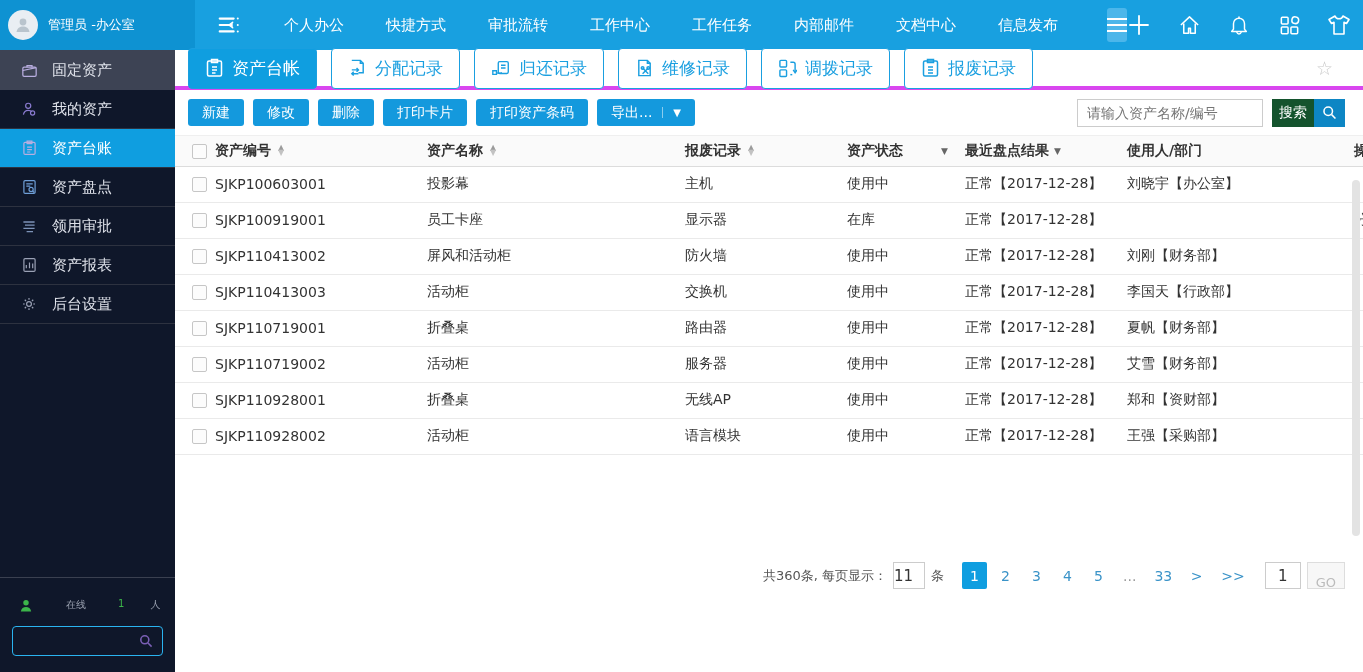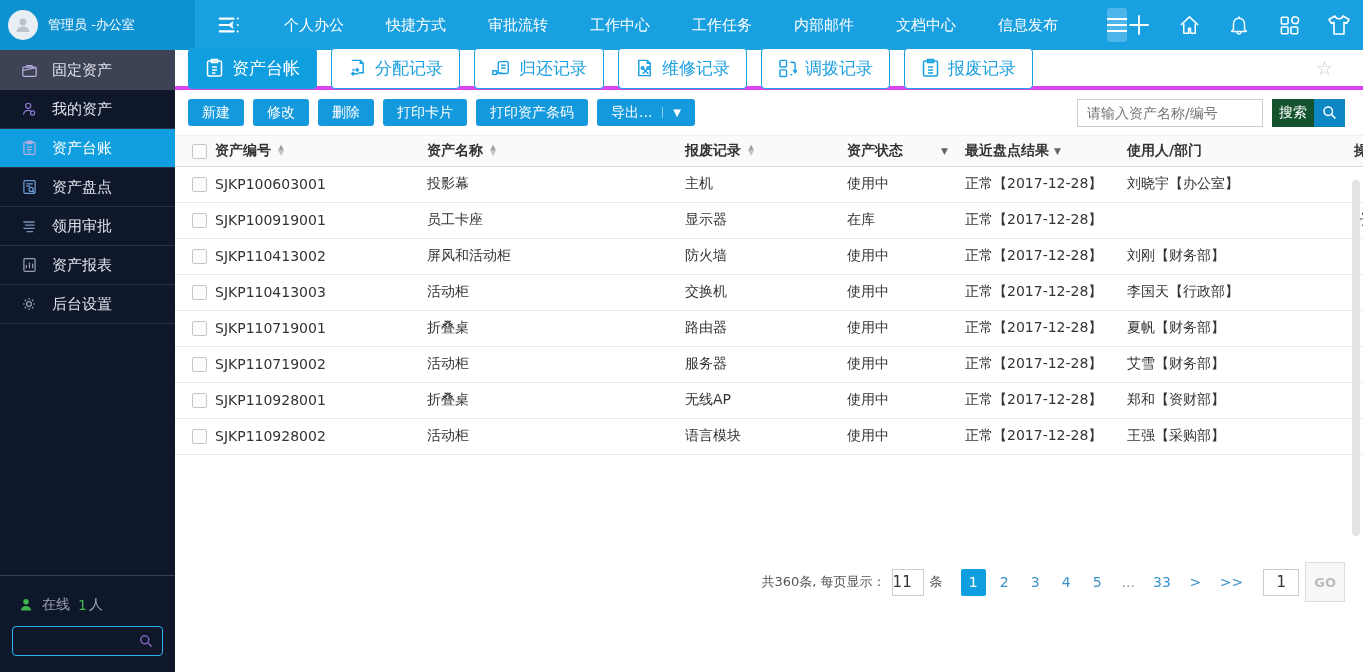--- a/index.html
+++ b/index.html
@@ -29,21 +29,21 @@
     background:#0f172a; color:#dfe2ea; }
   .side-module { height:40px; background:#3d4354; display:flex; align-items:center;
     padding-left:20px; font-size:15px; cursor:pointer; }
   .side-item { height:39px; display:flex; align-items:center; padding-left:20px;
     font-size:15px; cursor:pointer; border-bottom:1px solid #2d3240; }
   .side-item.active { background:#0f9ee0; color:#fff; }
   .side-ic { width:18px; height:18px; margin-right:14px; flex:none; display:flex;
     align-items:center; justify-content:center; }
   .side-bottom { position:absolute; left:0; bottom:0; width:175px; padding:14px 12px 16px;
     border-top:1px solid #3a4050; }
-  .online-row { display:flex; align-items:center; font-size:14px; color:#9aa1b0; margin:6px 0 12px 6px; }
+  .online-row { display:flex; align-items:flex-start; font-size:10px; color:#9aa1b0; margin:6px 0 12px 6px;gap:24px; }
   .online-count { color:#3cb54a; margin:0 2px 0 8px; }
   .side-search { position:relative; height:30px; border:1px solid #2ab4f0; border-radius:4px;
     background:transparent; display:flex; align-items:center; }
   .side-search input { flex:1; background:transparent; border:none; outline:none;
     color:#cfd3dd; padding:0 8px; font-size:13px; width:100px; }
   .side-search .mag { margin-right:8px; }
 
   
   .main { position:absolute; left:175px; top:50px; width:1188px; height:622px; background:#fff; }
 
@@ -93,22 +93,22 @@
   .pager { position:absolute; right:18px; top:512px; display:flex; align-items:center;
     font-size:13px; color:#555; gap:6px; }
   .pager .psize { width:32px; height:27px; border:1px solid #ccc; text-align:left;
     font-size:15px; color:#333; outline:none; font-family:inherit; }
   .pgbtn { min-width:25px; height:27px; display:flex; align-items:center; justify-content:center;
     padding:0 6px; color:#3a93c8; cursor:pointer; font-size:14px; border-radius:2px; }
   .pgbtn.current { background:#0f9ee0; color:#fff; }
   .pgbtn.dots { color:#999; cursor:default; }
   .pager .goto { width:36px; height:27px; border:1px solid #ccc; text-align:center;
     font-size:15px; color:#333; outline:none; font-family:inherit; margin-left:8px; }
-  .gobtn { height:40px; padding:12px 8px; border:1px solid #ddd; background:#f7f7f7;
-    color:#bbb; font-size:13px; cursor:pointer; font-family:inherit;font-weight:bold; }
+  .gobtn { height:27px; padding:12px 8px; border:1px solid #ddd; background:#f7f7f7;
+    color:#bbb; font-size:13px; cursor:pointer; font-family:inherit; }
 
   svg { display:block; }
 </style>
 </head>
 <body>
 
 <div class="topbar">
   <div class="userblock">
     <span class="avatar">
       <svg width="20" height="20" viewBox="0 0 20 20">

